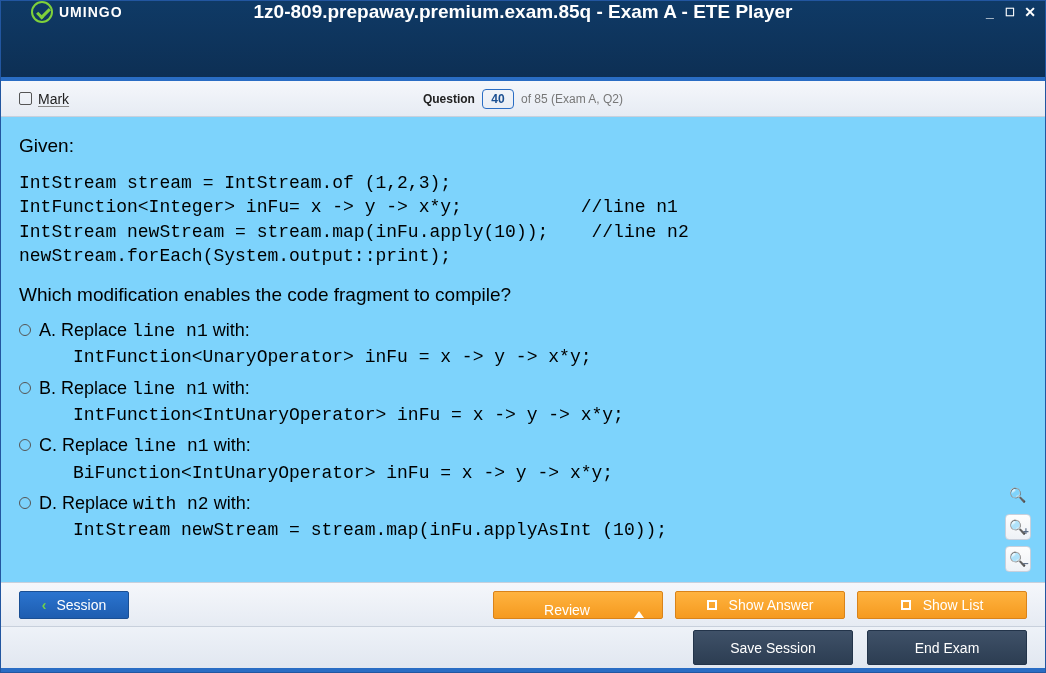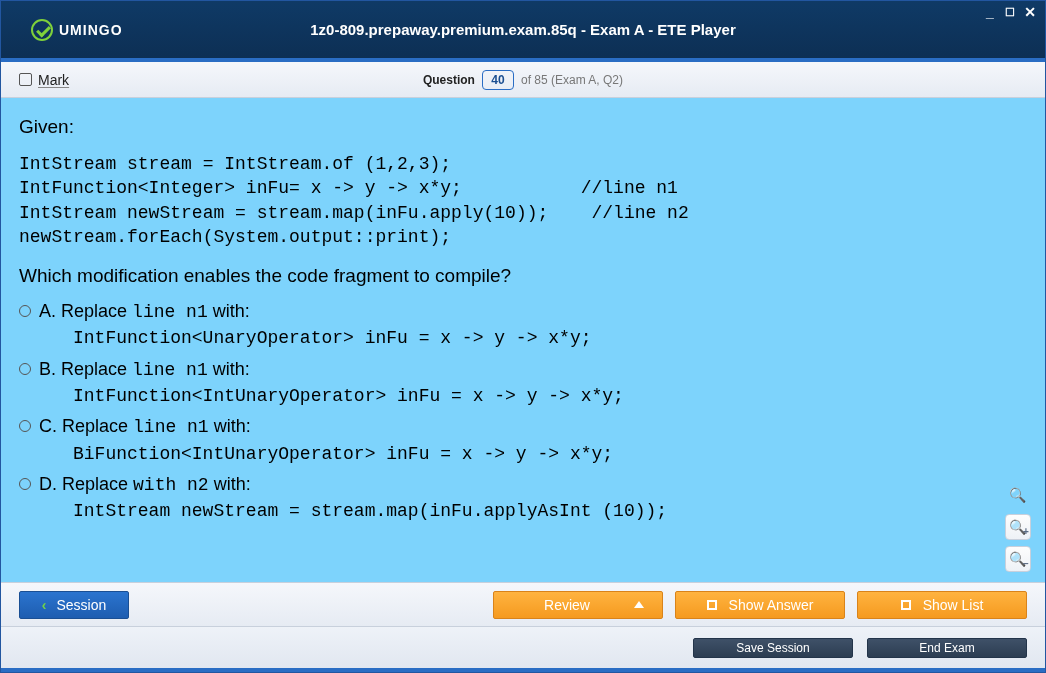--- a/index.html
+++ b/index.html
@@ -1,25 +1,25 @@
 <!DOCTYPE html>
 <html><head>
 <meta charset="utf-8">
 <style>
   * { box-sizing: border-box; margin: 0; padding: 0; }
   body { font-family: Arial, Helvetica, sans-serif; background: #fff; width: 1046px; height: 673px; overflow: hidden; position: relative; }
   .window { width: 1046px; height: 673px; background: #fff; border: 1px solid #2256a0; position: relative; display: flex; flex-direction: column; }
   .titlebar-controls { position: absolute; top: 4px; right: 8px; display: flex; gap: 6px; color: #fff; font-size: 14px; font-weight: bold; z-index:10;}
   .tbc { width: 14px; height: 14px; display:flex; align-items:center; justify-content:center; cursor:pointer;}
-  .header { background: linear-gradient(#0f3a66, #0d2f54); height: 61px; display:flex; align-items:center; position:relative; border-bottom: 4px solid #2a6dc4;}
+  .header { background: linear-gradient(#0f3a66, #0d2f54); height: 80px; display:flex; align-items:flex-start; position:relative; border-bottom: 4px solid #2a6dc4;}
   .logo { display:flex; align-items:center; margin-left: 30px; }
   .logo-check { width:22px; height:22px; border-radius:50%; border:2px solid #7fd13b; position:relative; }
   .logo-check::after { content:""; position:absolute; left:4px; top:5px; width:10px; height:5px; border-left:3px solid #7fd13b; border-bottom:3px solid #7fd13b; transform: rotate(-45deg);}
   .logo-text { color:#fff; font-weight:bold; letter-spacing:1px; margin-left:6px; font-size:14px;}
-  .app-title { position:absolute; left:0; right:0; text-align:center; color:#fff; font-size:15px; font-weight:bold; }
+  .app-title { position:absolute; left:0; right:0; text-align:center; color:#fff; font-size:19px; font-weight:bold; }
   .subheader { height: 36px; background: linear-gradient(#f5f7fb,#e6ebf3); border-bottom:1px solid #c8d0dc; display:flex; align-items:center; position:relative; }
   .mark { display:flex; align-items:center; margin-left:18px; font-size:14px; color:#222; }
   .mark-box { width:13px; height:13px; border:1px solid #555; border-radius:2px; margin-right:6px; }
   .mark-label { text-decoration: underline; text-decoration-color: #888; text-underline-offset: 2px;}
   .question-nav { position:absolute; left:0; right:0; text-align:center; font-size:12px; color:#222;}
   .qn-bold { font-weight:bold; }
   .qn-box { display:inline-block; border:1.5px solid #2a6dc4; border-radius:4px; padding: 2px 8px; margin: 0 4px; color:#1b4f91; font-weight:bold;}
   .qn-rest { color:#777; }
   .content { flex:1; background:#7dd3fc; padding: 18px 18px 10px 18px; font-size:17px; color:#000; overflow:auto; position:relative;}
   .given { font-size:19px; margin-bottom:14px; }
@@ -32,24 +32,24 @@
   .opt-body .mono { font-family:"Courier New", monospace; }
   .opt-code { font-family:"Courier New", monospace; font-size:18px; padding-left: 54px; margin-bottom:6px; line-height:1.35;}
   .zoom-tools { position:absolute; right:14px; bottom:10px; display:flex; flex-direction:column; gap:6px;}
   .ztool { width:26px; height:26px; border:1px solid #c8d0dc; border-radius:4px; background:linear-gradient(#fdfdfd,#eef1f6); display:flex; align-items:center; justify-content:center; color:#5a6b84; font-size:14px; cursor:pointer;}
   .footer1 { height:44px; background:linear-gradient(#f5f7fb,#e6ebf3); border-top:1px solid #c8d0dc; display:flex; align-items:center; padding: 0 18px; gap:12px;}
   .footer2 { height:42px; background:linear-gradient(#eef2f8,#e1e7f0); border-top:1px solid #c8d0dc; display:flex; align-items:center; justify-content:flex-end; padding: 0 18px; gap:14px;}
   .btn-blue { height:28px; min-width:110px; background: linear-gradient(#2b74cf,#1e5db0); color:#fff; border:1px solid #1a4f94; border-radius:2px; font-size:14px; display:flex; align-items:center; justify-content:center; gap:10px; cursor:pointer; padding:0 12px;}
   .btn-blue .chev { color:#6fd24a; font-weight:bold;}
   .spacer { flex:1; }
   .btn-orange { height:28px; background: linear-gradient(#ffb340,#f59a1f); color:#fff; border:1px solid #d9831a; border-radius:2px; font-size:14px; display:flex; align-items:center; justify-content:center; gap:12px; cursor:pointer; padding:0 18px;}
-  .btn-orange.review { min-width:170px; justify-content:space-between;}
+  .btn-orange.review { min-width:170px; justify-content:space-between;align-items:flex-end;}
   .btn-orange.review .tri { width:0;height:0;border-left:5px solid transparent;border-right:5px solid transparent;border-bottom:7px solid #fff;}
   .wsquare { width:10px; height:10px; border:2px solid #fff; }
-  .btn-dark { height:20px; min-width:160px; background: linear-gradient(#3f5168,#2c3d52); color:#fff; border:1px solid #23344a; border-radius:2px; font-size:12px; display:flex; align-items:center; justify-content:center; cursor:pointer;}
+  .btn-dark { height:35px; min-width:160px; background: linear-gradient(#3f5168,#2c3d52); color:#fff; border:1px solid #23344a; border-radius:2px; font-size:14px; display:flex; align-items:center; justify-content:center; cursor:pointer;}
   .bottom-bar { height:4px; background:#2a6dc4; }
   .letter { font-weight: normal; }
 </style>
 </head>
 <body>
 
 <div class="window">
   <div class="titlebar-controls">
     <div class="tbc">_</div>
     <div class="tbc" style="font-size:11px;">☐</div>

